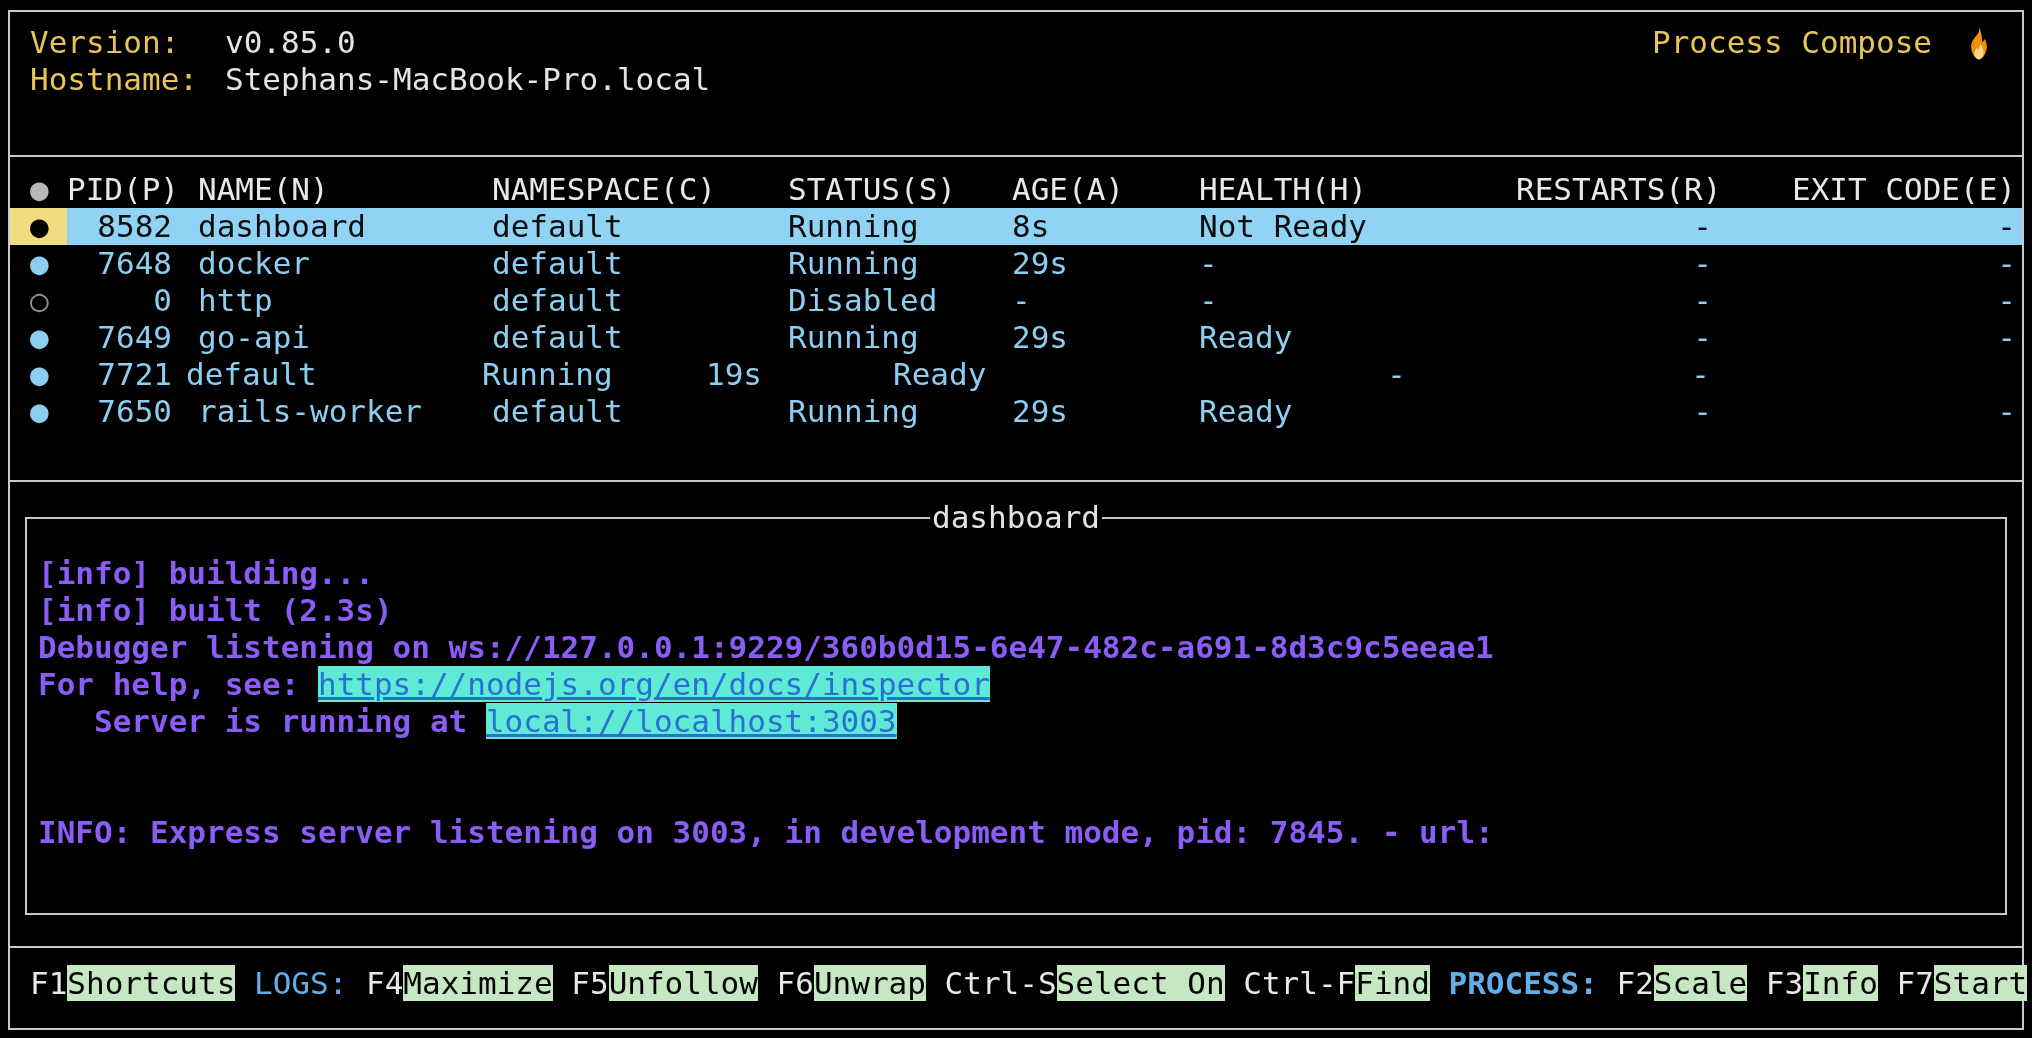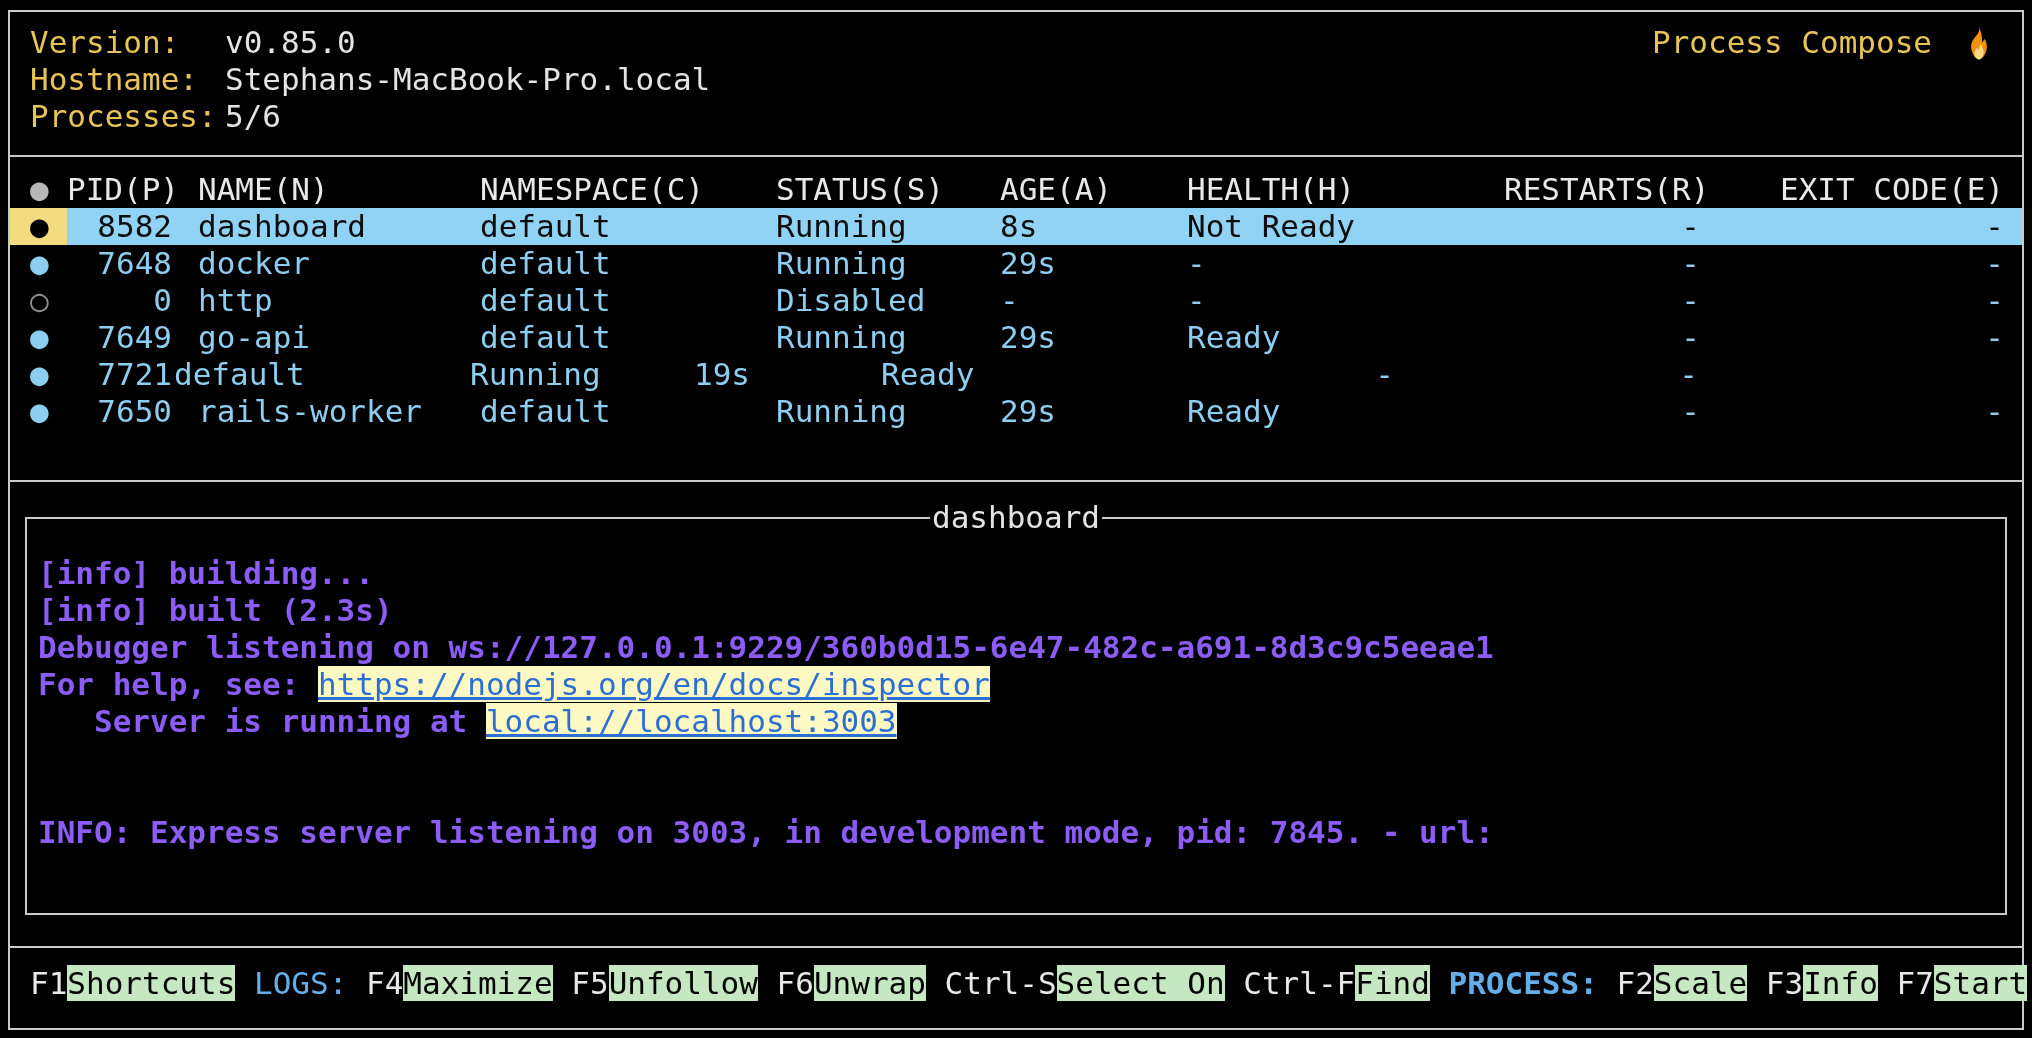--- a/index.html
+++ b/index.html
@@ -29,40 +29,40 @@
   .t-row { display:flex; height:37px; line-height:37px; white-space:pre; }
   .t-header { color:#e8e8e8; }
   .t-header .c-marker { color:#b8b8b8; }
   .t-body .t-row { color:var(--row-blue,#8ccdf0); cursor:default; }
   .t-row.selected { background:var(--selected-bg,#90d3f5); color:#0d0d0d; }
   .t-row.selected .c-marker { background:var(--marker-yellow,#f3dc7f); color:#000; }
   .t-row.disabled .c-marker { color:#8f8f8f; }
   .c-marker   { flex:none; width:57px;  padding-left:20px; }
   .c-pid      { flex:none; width:105px; text-align:right; }
   .c-name     { flex:none; width:306px; padding-left:26px; }
-  .c-ns       { flex:none; width:298px; padding-left:2px; }
+  .c-ns       { flex:none; width:298px; padding-left:2px;margin-left:12px; }
   .c-status   { flex:none; width:224px; }
   .c-age      { flex:none; width:187px; }
   .c-health   { flex:none; width:317px; }
   .c-restarts { flex:none; width:206px; text-align:right; padding-right:10px; }
   .c-exit     { flex:none; width:310px; text-align:right; padding-right:16px; }
   
   .log-section { flex:1; border-top:2px solid var(--border-gray,#c9c9c9); position:relative; }
   .log-box {
     margin:35px 15px 0; height:398px;
     border:2px solid var(--border-gray,#c9c9c9); position:relative;
   }
   .log-title {
     position:absolute; top:-20px; left:50%; transform:translateX(-50%);
     background:#000; padding:0 2px; line-height:37px; color:#e4e4e4; white-space:pre;
   }
   .log-content { padding:36px 10px 0 11px; }
   .log-line { height:37px; line-height:37px; white-space:pre; color:#e4e4e4; overflow:hidden; }
   .seg-plain { color:#8b5cf6;font-weight:bold; }
-  .seg-link  { color:var(--link-blue,#2c6fd4); background:#fef9c3; text-decoration:underline; cursor:pointer; }
+  .seg-link  { color:var(--link-blue,#2c6fd4); background:#5eead4; text-decoration:underline; cursor:pointer; }
   
   .footer {
     flex:none; height:82px; border-top:2px solid var(--border-gray,#c9c9c9);
     padding:16px 0 0 20px; white-space:pre; line-height:38px;
   }
   .f-key   { color:#e8e8e8; }
   .f-badge { background:var(--badge-green,#c5e7c2); color:#000; cursor:pointer; }
   .f-label { color:var(--footer-label-blue,#63ade8); }
   .f-label-bold { color:var(--footer-label-blue,#63ade8); font-weight:bold; }
 </style>
@@ -72,24 +72,20 @@
 <div class="frame">
 
   <section class="info-panel">
     <div class="info-row">
       <span class="info-label">Version:</span>
       <span class="info-value">v0.85.0</span>
     </div>
     <div class="info-row">
       <span class="info-label">Hostname:</span>
       <span class="info-value">Stephans-MacBook-Pro.local</span>
-    </div>
-    <div class="info-row">
-      <span class="info-label">Processes:</span>
-      <span class="info-value">5/6</span>
     </div>
     <div class="app-title">
       <span>Process Compose</span>
       <svg class="flame" viewBox="0 0 24 28" aria-hidden="true">
         <path fill="#f4900c" d="M12 0.5c1.2 4.5-1.8 7-3.4 9C6.8 11.8 5.5 14 5.5 16.7 5.5 21.3 8.5 27.5 12 27.5s6.5-6.2 6.5-10.8c0-2.2-.9-4.3-2-5.9-.4 1.1-1.1 2.1-2.1 2.6.6-4-1-9.5-2.4-12.9z"></path>
         <path fill="#ffd983" d="M12 27.5c-2.1 0-3.8-2.3-3.8-4.8 0-1.9 1.1-3.4 2-4.8.6.9 1.1 1.4 1.9 1.4 0-1.7.4-3.4 1.3-4.5.9 1.9 2.4 4.4 2.4 6.7 0 3.3-1.7 6-3.8 6z"></path>
       </svg>
     </div>
   </section>
 

